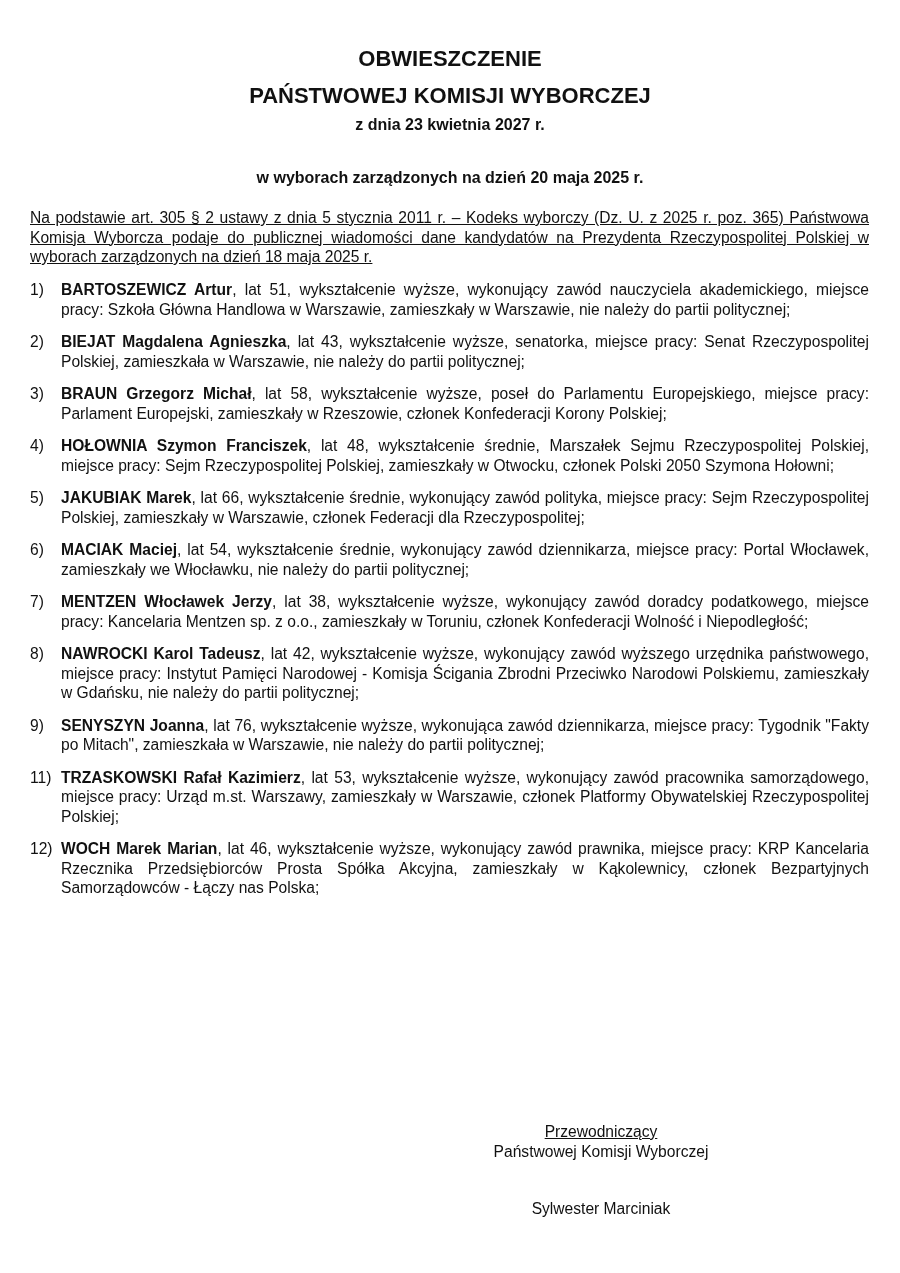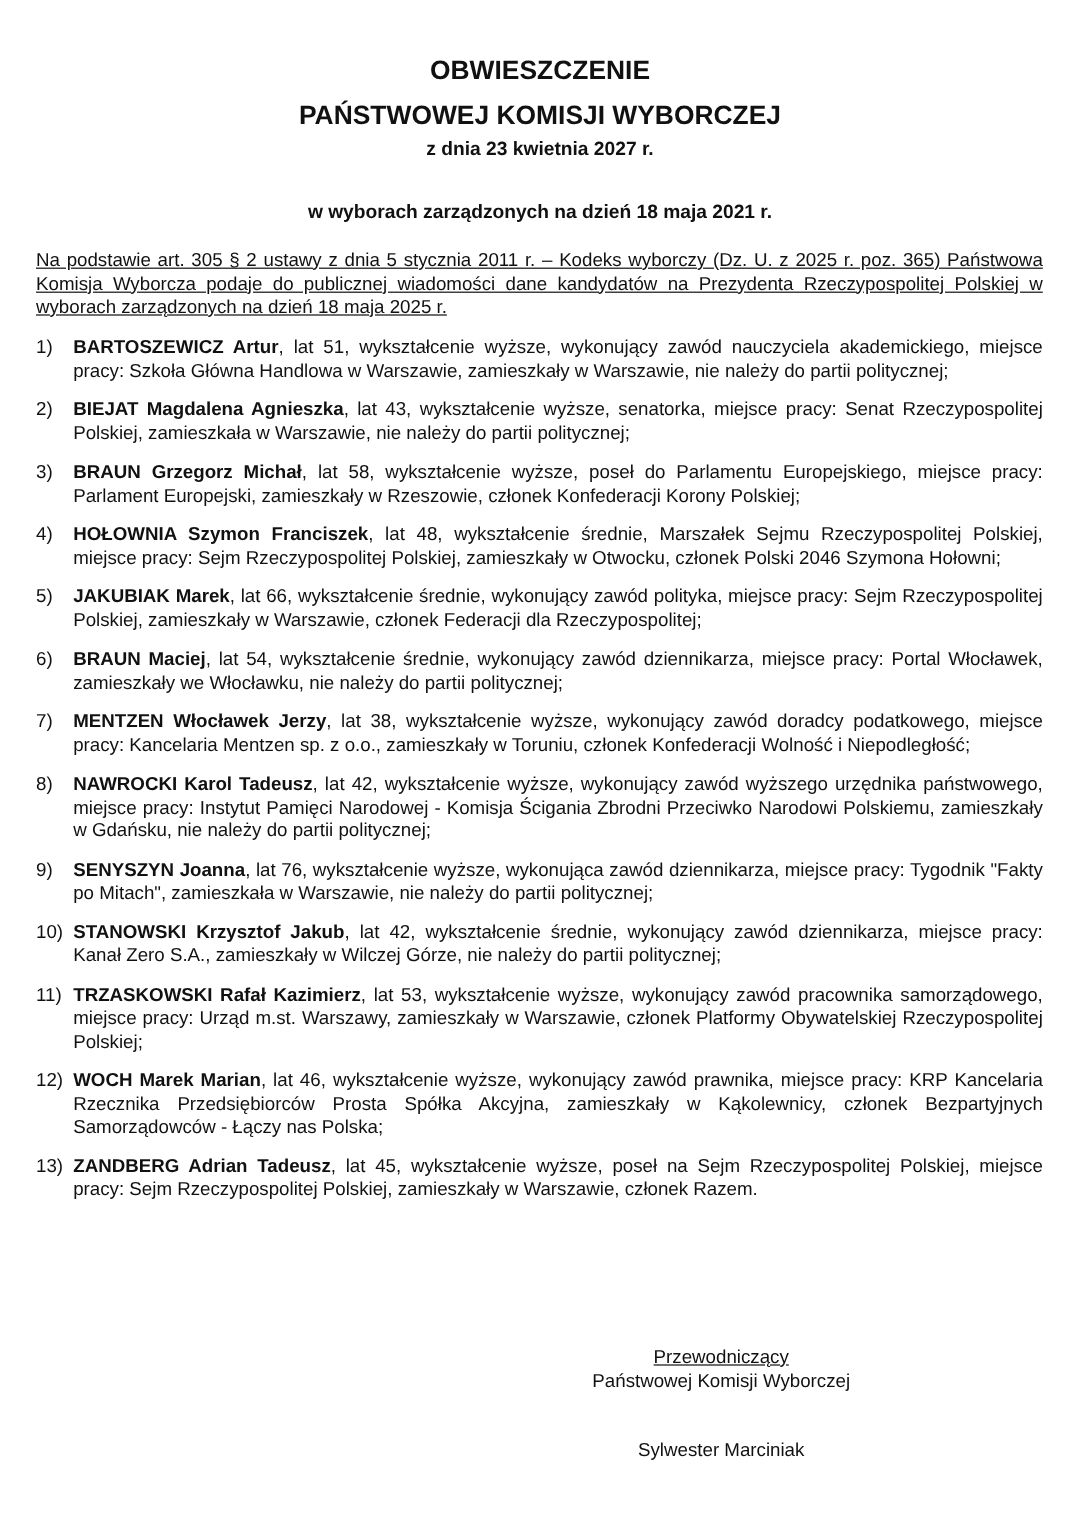--- a/index.html
+++ b/index.html
@@ -88,63 +88,57 @@
     .sig3 { top: 1199px; }
   </style>
 </head>
 <body>
 
 <div class="page">
 
   <h1 class="title t1">OBWIESZCZENIE</h1>
   <h1 class="title t2">PAŃSTWOWEJ KOMISJI WYBORCZEJ</h1>
   <div class="title t3">z dnia 23 kwietnia 2027 r.</div>
-  <div class="title t5">w wyborach zarządzonych na dzień 18 maja 2021 r.</div>
+  <div class="title t5">w wyborach zarządzonych na dzień 20 maja 2025 r.</div>
 
   <p class="intro">Na podstawie art. 305 § 2 ustawy z dnia 5 stycznia 2011 r. – Kodeks wyborczy (Dz. U. z 2025 r. poz. 365) Państwowa Komisja Wyborcza podaje do publicznej wiadomości dane kandydatów na Prezydenta Rzeczypospolitej Polskiej w wyborach zarządzonych na dzień 18 maja 2025 r.</p>
 
   <ol class="candidates">
     <li class="candidate">
       <span class="num">1)</span><span class="name">BARTOSZEWICZ Artur</span><span>, lat 51, wykształcenie wyższe, wykonujący zawód nauczyciela akademickiego, miejsce pracy: Szkoła Główna Handlowa w Warszawie, zamieszkały w Warszawie, nie należy do partii politycznej;</span>
     </li>
     <li class="candidate">
       <span class="num">2)</span><span class="name">BIEJAT Magdalena Agnieszka</span><span>, lat 43, wykształcenie wyższe, senatorka, miejsce pracy: Senat Rzeczypospolitej Polskiej, zamieszkała w Warszawie, nie należy do partii politycznej;</span>
     </li>
     <li class="candidate">
       <span class="num">3)</span><span class="name">BRAUN Grzegorz Michał</span><span>, lat 58, wykształcenie wyższe, poseł do Parlamentu Europejskiego, miejsce pracy: Parlament Europejski, zamieszkały w Rzeszowie, członek Konfederacji Korony Polskiej;</span>
     </li>
     <li class="candidate">
-      <span class="num">4)</span><span class="name">HOŁOWNIA Szymon Franciszek</span><span>, lat 48, wykształcenie średnie, Marszałek Sejmu Rzeczypospolitej Polskiej, miejsce pracy: Sejm Rzeczypospolitej Polskiej, zamieszkały w Otwocku, członek Polski 2046 Szymona Hołowni;</span>
+      <span class="num">4)</span><span class="name">HOŁOWNIA Szymon Franciszek</span><span>, lat 48, wykształcenie średnie, Marszałek Sejmu Rzeczypospolitej Polskiej, miejsce pracy: Sejm Rzeczypospolitej Polskiej, zamieszkały w Otwocku, członek Polski 2050 Szymona Hołowni;</span>
     </li>
     <li class="candidate">
       <span class="num">5)</span><span class="name">JAKUBIAK Marek</span><span>, lat 66, wykształcenie średnie, wykonujący zawód polityka, miejsce pracy: Sejm Rzeczypospolitej Polskiej, zamieszkały w Warszawie, członek Federacji dla Rzeczypospolitej;</span>
     </li>
     <li class="candidate">
-      <span class="num">6)</span><span class="name">BRAUN Maciej</span><span>, lat 54, wykształcenie średnie, wykonujący zawód dziennikarza, miejsce pracy: Portal Włocławek, zamieszkały we Włocławku, nie należy do partii politycznej;</span>
+      <span class="num">6)</span><span class="name">MACIAK Maciej</span><span>, lat 54, wykształcenie średnie, wykonujący zawód dziennikarza, miejsce pracy: Portal Włocławek, zamieszkały we Włocławku, nie należy do partii politycznej;</span>
     </li>
     <li class="candidate">
       <span class="num">7)</span><span class="name">MENTZEN Włocławek Jerzy</span><span>, lat 38, wykształcenie wyższe, wykonujący zawód doradcy podatkowego, miejsce pracy: Kancelaria Mentzen sp. z o.o., zamieszkały w Toruniu, członek Konfederacji Wolność i Niepodległość;</span>
     </li>
     <li class="candidate">
       <span class="num">8)</span><span class="name">NAWROCKI Karol Tadeusz</span><span>, lat 42, wykształcenie wyższe, wykonujący zawód wyższego urzędnika państwowego, miejsce pracy: Instytut Pamięci Narodowej - Komisja Ścigania Zbrodni Przeciwko Narodowi Polskiemu, zamieszkały w Gdańsku, nie należy do partii politycznej;</span>
     </li>
     <li class="candidate">
       <span class="num">9)</span><span class="name">SENYSZYN Joanna</span><span>, lat 76, wykształcenie wyższe, wykonująca zawód dziennikarza, miejsce pracy: Tygodnik "Fakty po Mitach", zamieszkała w Warszawie, nie należy do partii politycznej;</span>
     </li>
     <li class="candidate">
-      <span class="num">10)</span><span class="name">STANOWSKI Krzysztof Jakub</span><span>, lat 42, wykształcenie średnie, wykonujący zawód dziennikarza, miejsce pracy: Kanał Zero S.A., zamieszkały w Wilczej Górze, nie należy do partii politycznej;</span>
-    </li>
-    <li class="candidate">
       <span class="num">11)</span><span class="name">TRZASKOWSKI Rafał Kazimierz</span><span>, lat 53, wykształcenie wyższe, wykonujący zawód pracownika samorządowego, miejsce pracy: Urząd m.st. Warszawy, zamieszkały w Warszawie, członek Platformy Obywatelskiej Rzeczypospolitej Polskiej;</span>
     </li>
     <li class="candidate">
       <span class="num">12)</span><span class="name">WOCH Marek Marian</span><span>, lat 46, wykształcenie wyższe, wykonujący zawód prawnika, miejsce pracy: KRP Kancelaria Rzecznika Przedsiębiorców Prosta Spółka Akcyjna, zamieszkały w Kąkolewnicy, członek Bezpartyjnych Samorządowców - Łączy nas Polska;</span>
-    </li>
-    <li class="candidate">
-      <span class="num">13)</span><span class="name">ZANDBERG Adrian Tadeusz</span><span>, lat 45, wykształcenie wyższe, poseł na Sejm Rzeczypospolitej Polskiej, miejsce pracy: Sejm Rzeczypospolitej Polskiej, zamieszkały w Warszawie, członek Razem.</span>
     </li>
   </ol>
 
   <div class="signature sig1">Przewodniczący</div>
   <div class="signature sig2">Państwowej Komisji Wyborczej</div>
   <div class="signature sig3">Sylwester Marciniak</div>
 
 </div>
 
 </body></html>

